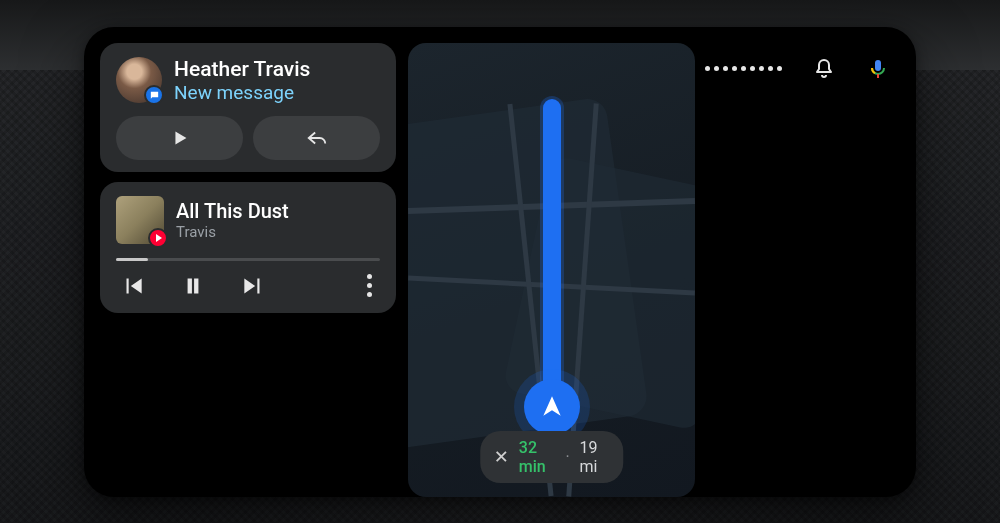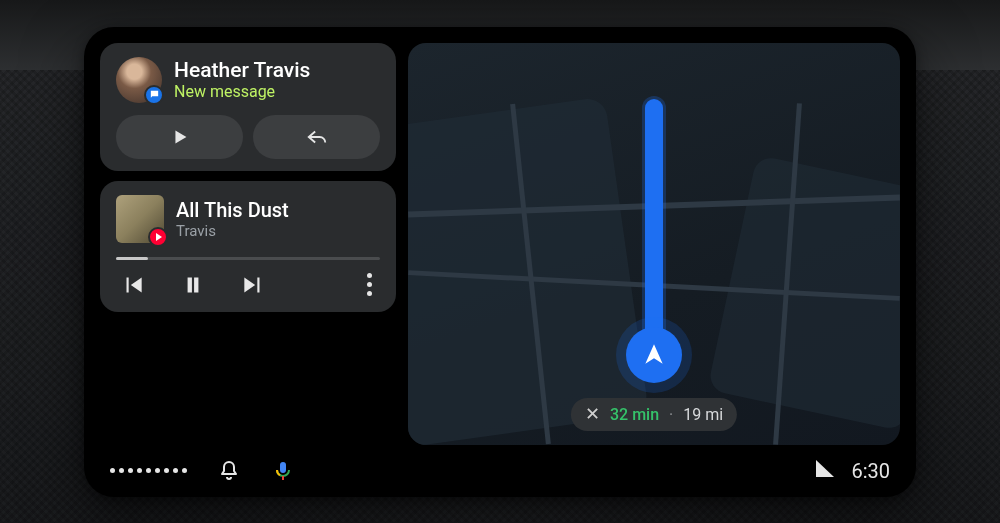--- a/index.html
+++ b/index.html
@@ -22,21 +22,21 @@
     position: absolute; top: 0; left: 0; right: 0; height: 70px;
     background: linear-gradient(180deg, #171819 0%, #2d2f31 100%);
   }
   .screen {
     position: relative; z-index: 2;
     width: 832px; height: 470px;
     border-radius: 30px;
     background: #000;
     box-shadow: 0 24px 60px rgba(0,0,0,0.55), 0 4px 12px rgba(0,0,0,0.4);
     padding: 16px 16px 0 16px;
-    display: flex; flex-direction: column;
+    display: flex; 
   }
   .content { flex: 1; display: flex; gap: 12px; min-height: 0; }
   .left-col { width: 296px; display: flex; flex-direction: column; gap: 10px; }
   .card {
     background: #2a2c2e; border-radius: 18px; padding: 14px 16px 12px;
     color: #e6e6e6;
   }
   .msg-head { display: flex; align-items: center; gap: 12px; margin-bottom: 12px; }
   .avatar {
     width: 46px; height: 46px; border-radius: 50%;
@@ -44,21 +44,21 @@
     position: relative; flex: none;
   }
   .avatar-badge {
     position: absolute; right: -2px; bottom: -2px;
     width: 20px; height: 20px; border-radius: 50%;
     background: #1a73e8; border: 2px solid #2a2c2e;
     display: flex; align-items: center; justify-content: center;
   }
   .avatar-badge svg { width: 11px; height: 11px; fill: #fff; }
   .msg-title { font-size: 21px; font-weight: 500; color: #fff; line-height: 1.15; }
-  .msg-sub { font-size: 16px; color: #bef264; }
+  .msg-sub { font-size: 19px; color: #7dd3fc; }
   .btn-row { display: flex; gap: 10px; }
   .pill-btn {
     flex: 1; height: 44px; border-radius: 22px; background: #3c3e40;
     display: flex; align-items: center; justify-content: center;
     color: #e6e6e6; cursor: pointer;
   }
   .pill-btn svg { width: 22px; height: 22px; stroke: #e6e6e6; fill: none; stroke-width: 2; }
   .music-card .media-head { display: flex; align-items: center; gap: 12px; }
   .album {
     width: 48px; height: 48px; border-radius: 6px;
@@ -257,22 +257,14 @@
       </div>
       <div class="bb-btn mic-shape">
         <svg viewBox="0 0 24 24">
           <rect x="9" y="3" width="6" height="11" rx="3" fill="#4285f4"></rect>
           <path d="M6 11a6 6 0 0 0 12 0" stroke="#34a853" stroke-width="2" fill="none"></path>
           <path d="M6 11a6 6 0 0 0 3 5.2" stroke="#fbbc05" stroke-width="2" fill="none"></path>
           <line x1="12" y1="17" x2="12" y2="21" stroke="#ea4335" stroke-width="2"></line>
         </svg>
       </div>
     </div>
-    <div class="bb-right">
-      <div class="signal">
-        <svg viewBox="0 0 24 24">
-            <path d="M3 20h18L3 3z" fill="#e6e6e6"></path>
-          </svg>
-      </div>
-      <div class="clock">6:30</div>
-    </div>
   </div>
 </div>
 
 </body></html>

